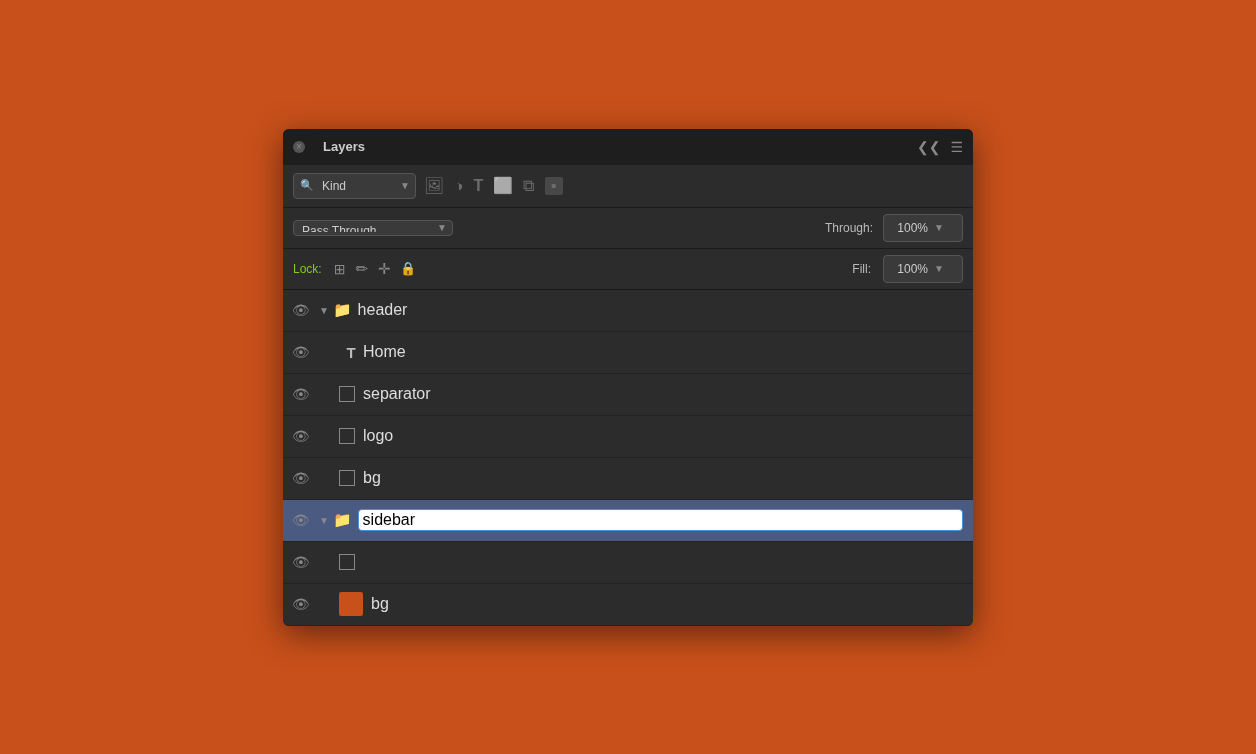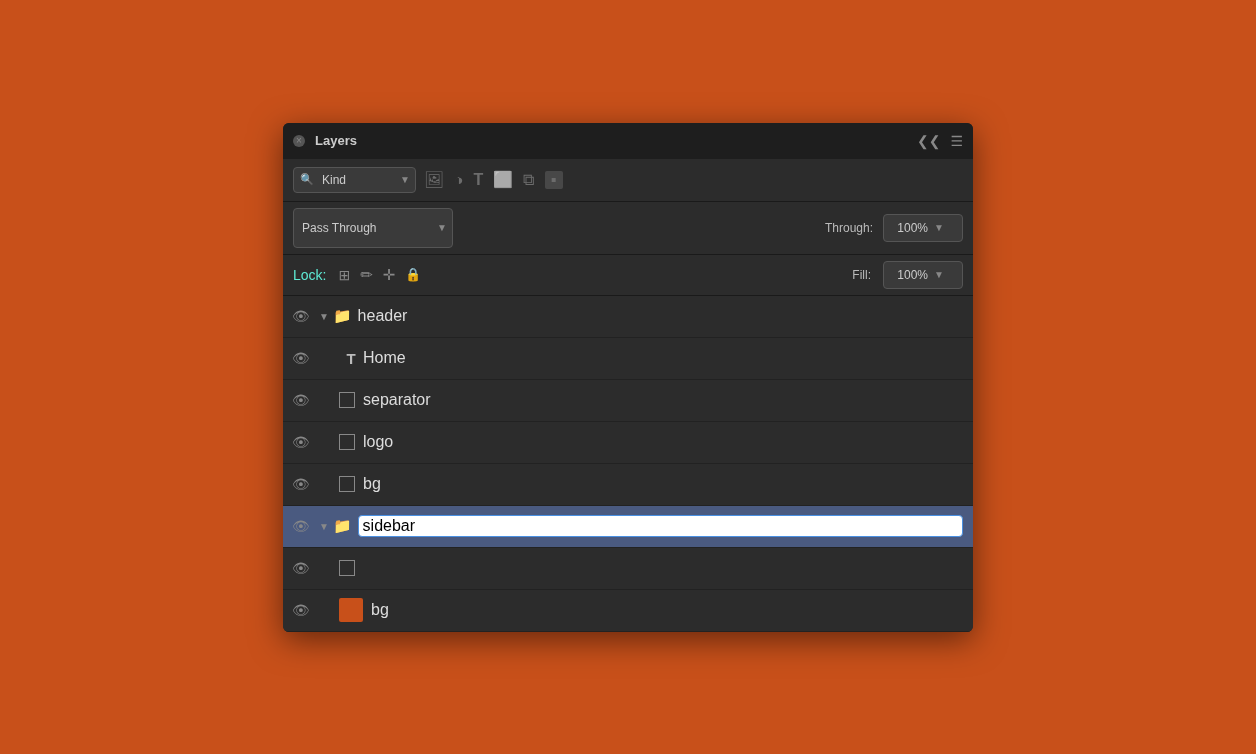--- a/index.html
+++ b/index.html
@@ -39,21 +39,21 @@
       width: 12px; height: 12px;
       background: #555;
       border-radius: 50%;
       display: flex; align-items: center; justify-content: center;
       font-size: 10px; color: #888; cursor: pointer;
     }
     .title-bar-title {
       color: #ccc;
       font-size: 13px;
       font-weight: 600;
-      margin-left: 4px;
+      margin-left: 12px;
     }
     .title-bar-right {
       display: flex; align-items: center; gap: 4px; color: #888;
       font-size: 14px; cursor: pointer;
     }
 
     
     .filter-bar {
       background: #2c2c2c;
       padding: 8px 10px;
@@ -117,21 +117,21 @@
       display: inline-flex;
       align-items: center;
     }
     .blend-select-wrapper select {
       background: #3a3a3a;
       border: 1px solid #555;
       border-radius: 4px;
       color: #ccc;
       font-size: 12px;
       padding: 3px 22px 3px 8px;
-      height: 40px;
+      height: 16px;
       width: 160px;
       cursor: pointer;
       appearance: none;
       outline: none;
     }
     .blend-select-wrapper .arrow-icon {
       position: absolute;
       right: 6px;
       color: #888;
       font-size: 10px;
@@ -170,22 +170,22 @@
     
     .lock-row {
       background: #2c2c2c;
       padding: 6px 10px;
       display: flex;
       align-items: center;
       gap: 12px;
       border-bottom: 1px solid #1a1a1a;
     }
     .lock-label {
-      color: #5eead4;
-      font-size: 14px;
+      color: #84cc16;
+      font-size: 12px;
     }
     .lock-icons {
       display: flex; align-items: center; gap: 10px;
     }
     .lock-icon {
       color: #888;
       font-size: 14px;
       cursor: pointer;
     }
     .fill-label {

